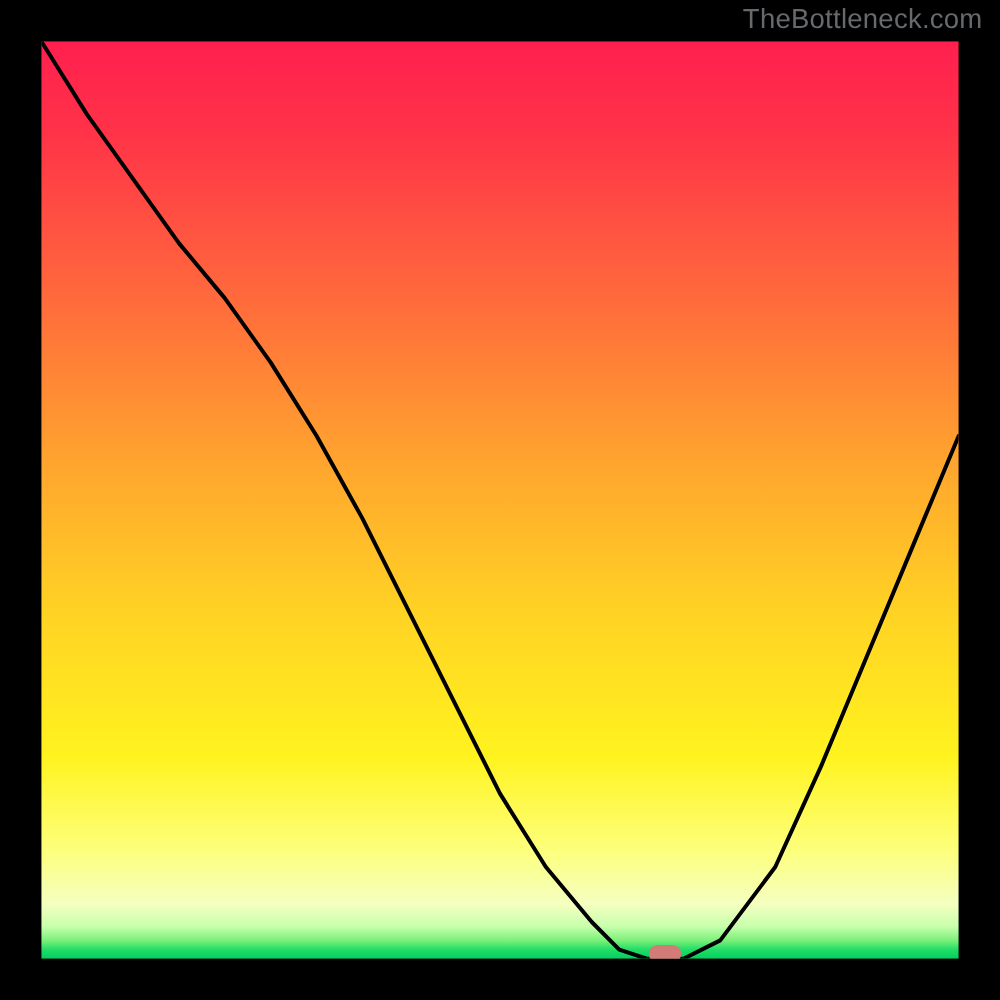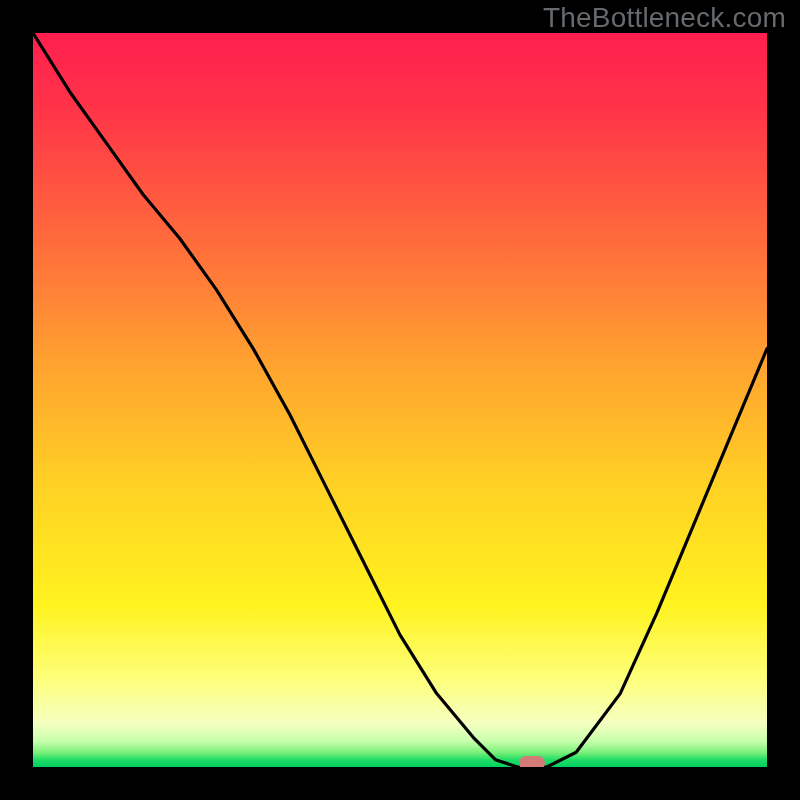--- a/index.html
+++ b/index.html
@@ -15,21 +15,21 @@
     position: relative;
     width: 800px;
     height: 800px;
     background: #000;
   }
   .watermark {
     position: absolute;
     top: 2px;
     right: 14px;
     color: #666a6d;
-    font-size: 28px;
+    font-size: 22px;
     letter-spacing: 0.2px;
     z-index: 10;
     pointer-events: none;
   }
   .plot {
     position: absolute;
     left: 33px;
     top: 33px;
     width: 734px;
     height: 734px;

